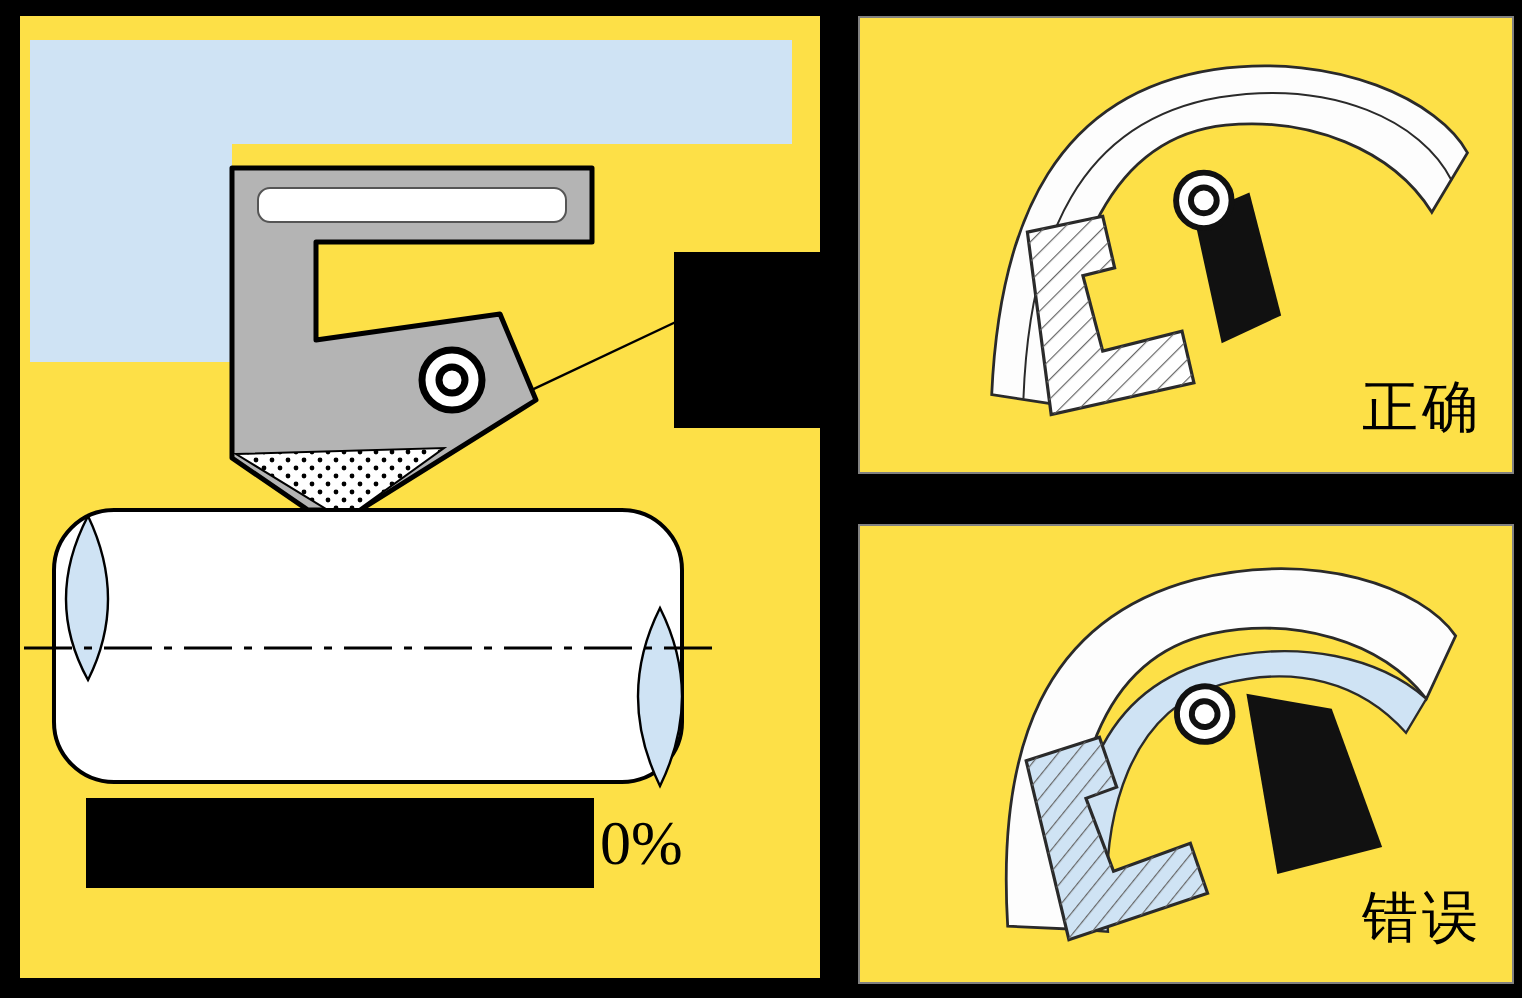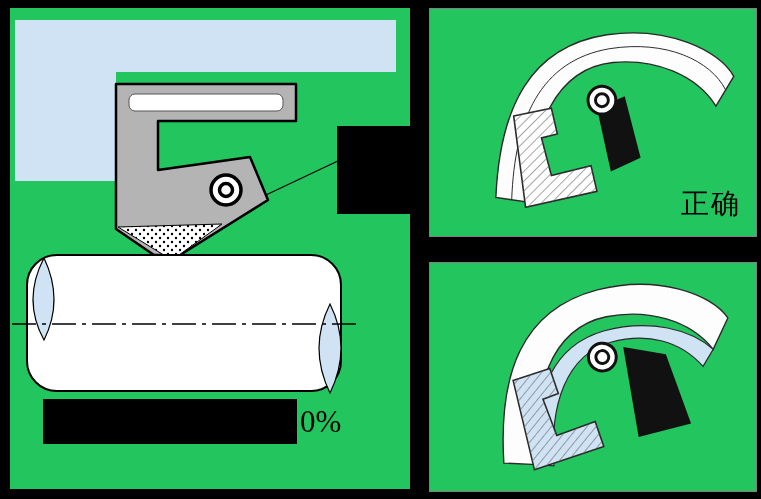--- a/index.html
+++ b/index.html
@@ -1,20 +1,20 @@
 <!DOCTYPE html>
 <html><head>
 <meta charset="utf-8">
 <style>
   html,body{margin:0;padding:0;background:#000;}
   .canvas{
     position:relative;width:761px;height:499px;background:#000;overflow:hidden;
     font-family:"Liberation Serif","DejaVu Serif",serif;
   }
-  .panel{position:absolute;background:#22c55e;}
+  .panel{position:absolute;background:#fde047;}
   .left-panel{left:10px;top:8px;width:400px;height:481px;}
   .fig{border:1px solid #818181;box-sizing:border-box;}
   .fig-correct{left:429px;top:8px;width:328px;height:229px;}
   .fig-wrong{left:429px;top:262px;width:328px;height:230px;}
   .fig svg{display:block;width:100%;height:100%;}
   .caption{position:absolute;left:33px;top:391px;display:flex;align-items:center;}
   .caption-bar{display:block;width:254px;height:45px;background:#000;}
   .caption-text{font-size:31px;color:#000;line-height:45px;margin-left:3px;}
   .fig-label{position:absolute;right:15px;bottom:13px;font-size:28px;color:#000;letter-spacing:2px;}
 </style>
@@ -101,15 +101,16 @@
         <path stroke-width="1.2" d="M99,197 C102,130 124,80 180,70 C228,62 268,78 288,100 L276,116 C256,88 224,76 186,82 C140,90 118,138 116,200 Z" fill="#cfe3f4"></path>
         <path fill="#111" stroke="none" d="M198,88 L240,100 L258,172 L204,180 Z"></path>
         <g>
           <circle cx="176" cy="96" r="14" fill="#fff" stroke="#111" stroke-width="3"></circle>
           <circle cx="176" cy="96" r="6.5" fill="#fff" stroke="#111" stroke-width="3"></circle>
         </g>
         <path stroke-width="1.6" d="M84,110 L122,102 L128,128 L112,132 L122,170 L162,160 L168,186 L96,202 Z" fill="#cfe3f4"></path>
         <path fill="url(#hatchW)" stroke="none" d="M84,110 L122,102 L128,128 L112,132 L122,170 L162,160 L168,186 L96,202 Z"></path>
       </g>
     </svg>
+    <div class="fig-label">错误</div>
   </div>
 
 </div>
 
 </body></html>

